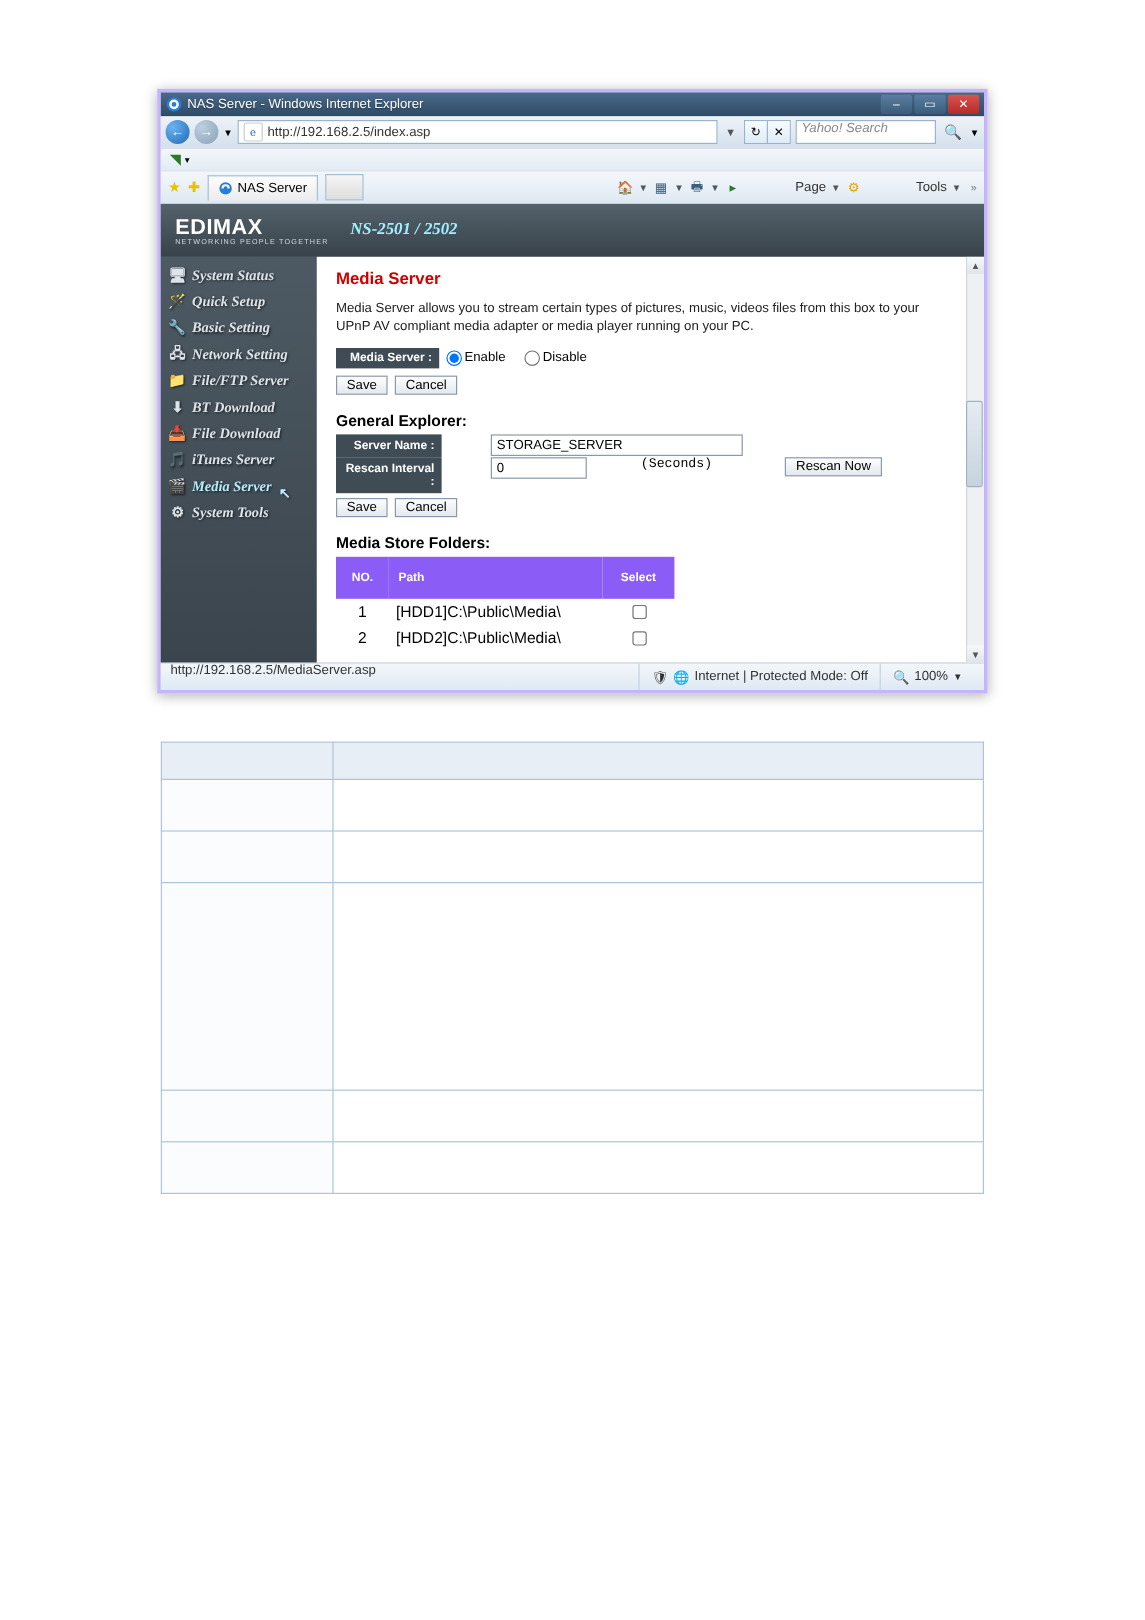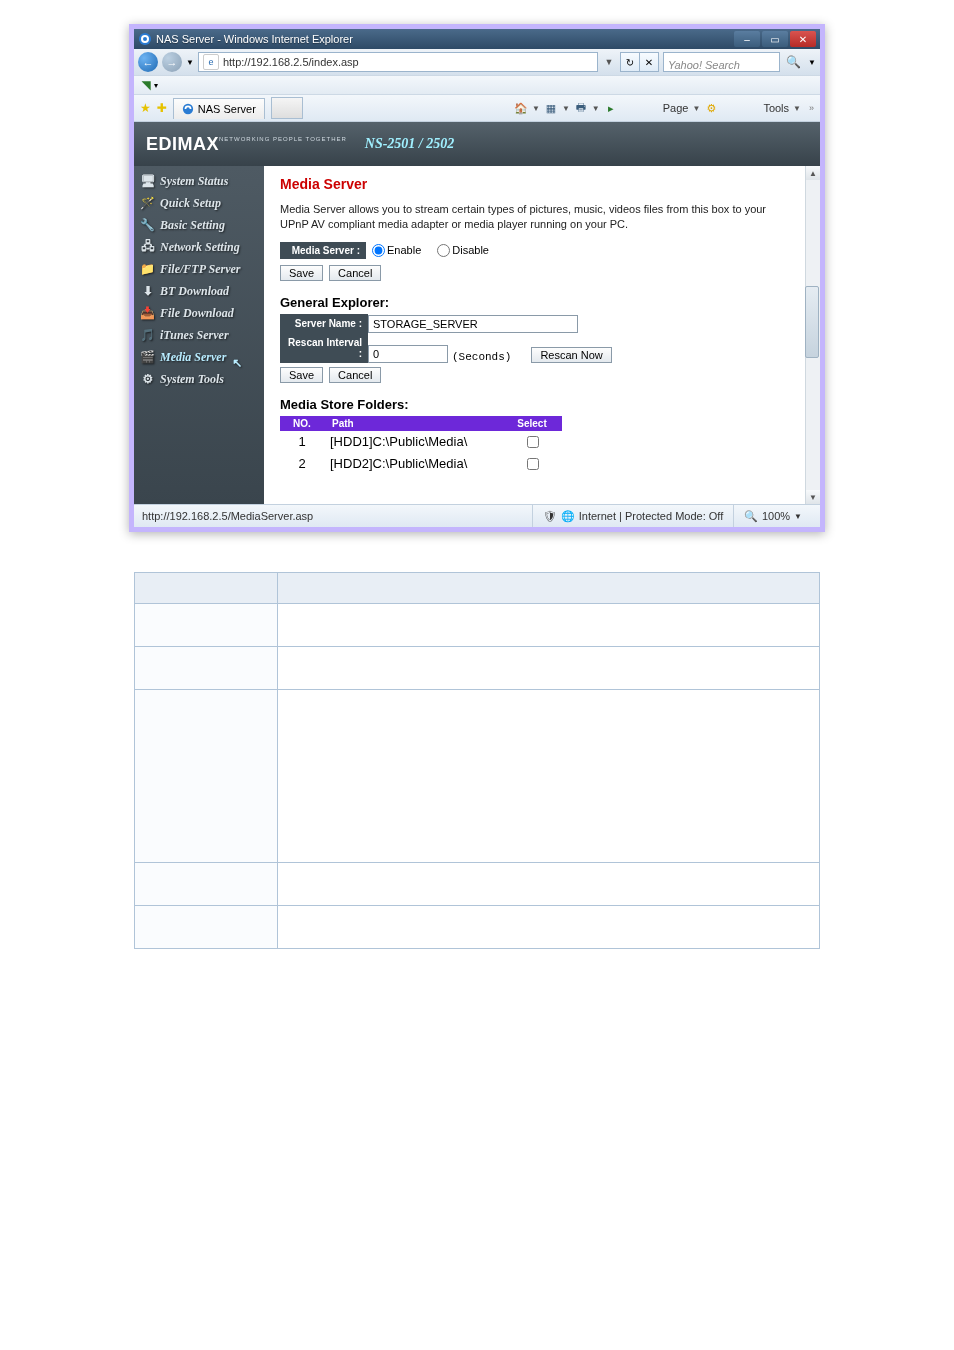--- a/index.html
+++ b/index.html
@@ -1,80 +1,80 @@
 <!DOCTYPE html>
 <html><head>
 <meta charset="utf-8">
 <style>
   body { margin:0; padding:0; font-family:"Segoe UI",Tahoma,Arial,sans-serif; font-size:12px; background:#fff; }
-  .browser-window { width:686px; margin:24px auto 0; border:5px solid #c4b5fd; background:#fff; box-shadow:0 2px 10px rgba(0,0,0,.3); }
+  .browser-window { width:686px; margin:74px auto 0; border:3px solid #c4b5fd; background:#fff; box-shadow:0 2px 10px rgba(0,0,0,.3); }
   
   .title-bar { height:20px; background:linear-gradient(#4a6a8a,#2e4a66); display:flex; align-items:center; padding:0 4px; }
   .title-bar .favicon { width:14px; height:14px; margin-right:4px; }
   .title-text { color:#fff; font-size:11px; flex:1; text-shadow:0 1px 1px rgba(0,0,0,.4);}
   .win-btns { display:flex; gap:2px; }
   .win-btn { width:26px; height:16px; border-radius:2px; display:flex; align-items:center; justify-content:center; font-size:10px; color:#fff;}
   .win-min { background:linear-gradient(#5a7da0,#3b5d7c);}
   .win-max { background:linear-gradient(#5a7da0,#3b5d7c);}
   .win-close{ background:linear-gradient(#d9534f,#b52b27);}
   
   .addr-row { height:26px; background:linear-gradient(#eef3f8,#d4e0ec); display:flex; align-items:center; padding:0 4px; gap:4px; }
   .nav-btn { width:20px; height:20px; border-radius:50%; background:radial-gradient(circle at 30% 30%,#6db3f2,#1e69b3); display:flex; align-items:center; justify-content:center; color:#fff; font-size:11px;}
   .addr-input { flex:0 0 390px; height:18px; background:#fff; border:1px solid #9bb4cc; display:flex; align-items:center; padding:0 4px; font-size:11px; color:#333;}
   .addr-input .ico-e { width:14px; height:14px; margin-right:4px; background:#fff; border:1px solid #ccc; border-radius:2px; font-size:9px; display:flex; align-items:center; justify-content:center; color:#2b6cb0;}
   .addr-drop { width:14px; text-align:center; color:#555; font-size:9px;}
   .refresh-x { display:flex; border:1px solid #9bb4cc; height:18px; }
   .refresh-x div { width:18px; display:flex; align-items:center; justify-content:center; font-size:10px; border-right:1px solid #9bb4cc; background:linear-gradient(#f7fbff,#e0ecf7);}
   .refresh-x div:last-child{border-right:0;}
-  .search-input { flex:1; height:18px; background:#fff; border:1px solid #9bb4cc; display:flex; align-items:flex-end; padding:0 4px; font-size:11px; color:#888; font-style:italic;}
+  .search-input { flex:1; height:18px; background:#fff; border:1px solid #9bb4cc; display:flex; align-items:flex-start; padding:0 4px; font-size:11px; color:#888; font-style:italic;}
   .search-go { width:20px; height:18px; display:flex; align-items:center; justify-content:center; color:#2b7a2b;}
   
   .links-row { height:18px; background:linear-gradient(#f3f7fb,#e3ebf3); border-top:1px solid #cdd9e5; border-bottom:1px solid #cdd9e5; display:flex; align-items:center; padding:0 4px;}
   .links-row .glyph { width:16px; height:16px; display:flex; align-items:center; justify-content:center; font-size:12px;}
   
   .tab-row { height:26px; background:linear-gradient(#f3f7fb,#dfe9f3); display:flex; align-items:center; padding:0 6px; gap:6px; border-bottom:1px solid #c3d1df;}
   .tab { height:20px; background:linear-gradient(#fdfdfd,#ececec); border:1px solid #a9bed2; border-bottom:0; display:flex; align-items:center; padding:0 8px; gap:4px; font-size:11px;}
   .spacer{flex:1;}
   .cmd-group { display:flex; align-items:center; gap:4px; font-size:11px; color:#3b5d7c;}
   .cmd-ico { width:14px; height:14px; display:flex; align-items:center; justify-content:center; font-size:11px;}
   .cmd-text { font-size:11px; color:#333;padding-left:41px;}
   .cmd-drop { font-size:8px; color:#555;}
   
   .page { background:#6e7b84; }
   .page-header { height:44px; background:linear-gradient(#55626b,#37424a); display:flex; align-items:center; padding:0 12px; gap:18px;}
-  .brand { font-family:Arial Black,Arial; font-weight:900; color:#fff; font-size:18px; letter-spacing:.5px; display:flex; flex-direction:row; line-height:1;}
+  .brand { font-family:Arial Black,Arial; font-weight:900; color:#fff; font-size:18px; letter-spacing:.5px; display:flex; flex-direction:column; line-height:1;}
   .brand .sub { font-size:6px; font-weight:400; letter-spacing:1px; margin-top:1px; color:#cfd8df;}
   .model { font-family:Georgia,serif; font-style:italic; color:#a0f0ff; font-size:14px; font-weight:bold;}
   .body-row { display:flex; height:338px; position:relative;}
   .sidebar { width:130px; background:linear-gradient(#4e5a63,#3a454d); padding:4px 0; }
   .side-item { display:flex; align-items:center; gap:4px; padding:3px 6px; font-family:Georgia,serif; font-style:italic; font-weight:bold; font-size:12px; color:#dde5ea; text-shadow:1px 1px 2px rgba(0,0,0,.6); cursor:pointer;}
   .side-item.sel { color:#b8ecff;}
   .side-ico { width:16px; height:16px; display:flex; align-items:center; justify-content:center; font-size:12px; font-style:normal;}
   .content { flex:1; background:#fff; padding:10px 16px 10px 16px; overflow:hidden; position:relative;}
   .scroll-track { position:absolute; right:0; top:0; width:14px; height:100%; background:#eef1f4; border-left:1px solid #cfd8df;}
   .scroll-up, .scroll-dn { height:14px; background:linear-gradient(#f7f9fb,#dfe4e9); display:flex; align-items:center; justify-content:center; font-size:8px; color:#555;}
   .scroll-thumb { position:absolute; right:1px; top:120px; width:12px; height:70px; background:linear-gradient(#e5ecf2,#c6d3de); border:1px solid #9fb2c2; border-radius:2px;}
   .scroll-dn { position:absolute; bottom:0; width:100%;}
   h2.red { color:#c00; font-size:14px; margin:0 0 10px; font-weight:bold;}
   p.intro { font-size:11px; color:#222; margin:0 0 10px; line-height:1.35; max-width:510px;}
   .setting-row { display:flex; align-items:center; gap:6px; margin-bottom:6px;}
   .dk-label { background:#3f4c55; color:#fff; font-size:10px; font-weight:bold; padding:3px 6px; min-width:74px; text-align:right;}
   .radio-lbl { font-size:11px; display:flex; align-items:center; gap:2px;}
   input[type=radio]{margin:0;}
   .btn { font-size:11px; padding:1px 8px; background:linear-gradient(#fdfdfd,#e4e9ee); border:1px solid #8a9aa8; cursor:pointer;}
   h3.sec { font-size:13px; font-weight:bold; margin:14px 0 4px; color:#000;}
-  .gen-row { display:flex; align-items:flex-end; margin-bottom:0;}
+  .gen-row { display:flex; align-items:flex-start; margin-bottom:0;gap:41px;}
   .gen-label { background:#3f4c55; color:#fff; font-size:10px; font-weight:bold; padding:4px 6px; width:76px; text-align:right; display:flex; align-items:center; justify-content:flex-end;}
   .gen-input { border:1px solid #8a9aa8; font-size:11px; padding:2px 4px; width:200px; }
   .sec-label { font-size:11px; padding:0 4px;font-family:Liberation Mono, monospace;}
   .folder-table { border-collapse:collapse; font-size:11px; margin-top:2px;}
-  .folder-table th { background:#6d28d9; color:#fff; padding:2px 8px; font-weight:bold; text-align:left; font-size:10px;}
+  .folder-table th { background:#8b5cf6; color:#fff; padding:12px 8px; font-weight:bold; text-align:left; font-size:10px;}
   .folder-table td { padding:2px 6px; font-size:13px;}
   .chk { width:12px; height:12px;}
-  .status-bar { height:22px; background:linear-gradient(#f3f7fb,#dfe9f3); border-top:1px solid #c3d1df; display:flex; align-items:center; padding:0 8px; font-size:11px; color:#333;}
+  .status-bar { height:22px; background:linear-gradient(#f3f7fb,#dfe9f3); border-top:1px solid #c3d1df; display:flex; align-items:flex-start; padding:0 8px; font-size:11px; color:#333;}
   .status-bar .spacer{flex:1;}
   .zone { display:flex; align-items:center; gap:4px; border-left:1px solid #c3d1df; padding:0 10px; height:100%;}
   .globe{color:#2b7a2b;}
   .zoom { display:flex; align-items:center; gap:4px; border-left:1px solid #c3d1df; padding:0 10px; height:100%;}
   
   .info-table { width:686px; margin:40px auto; border-collapse:collapse;}
   .info-table td { border:1px solid #b0c4d8; height:40px; }
   .info-table td:first-child { width:140px; background:#fafcfe;}
   .info-table tr.h td { background:#e8eef5; height:28px;}
   .info-table tr.tall td { height:170px; }

